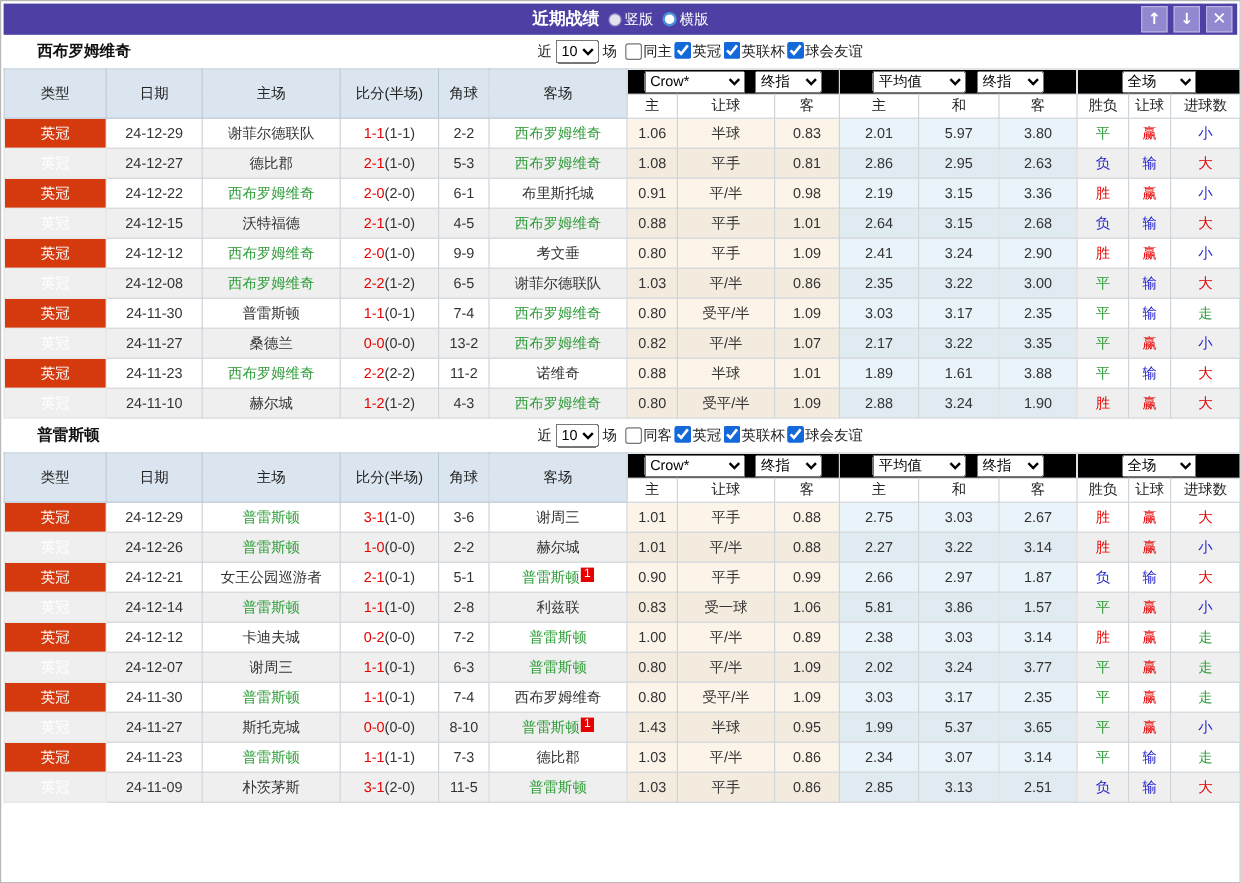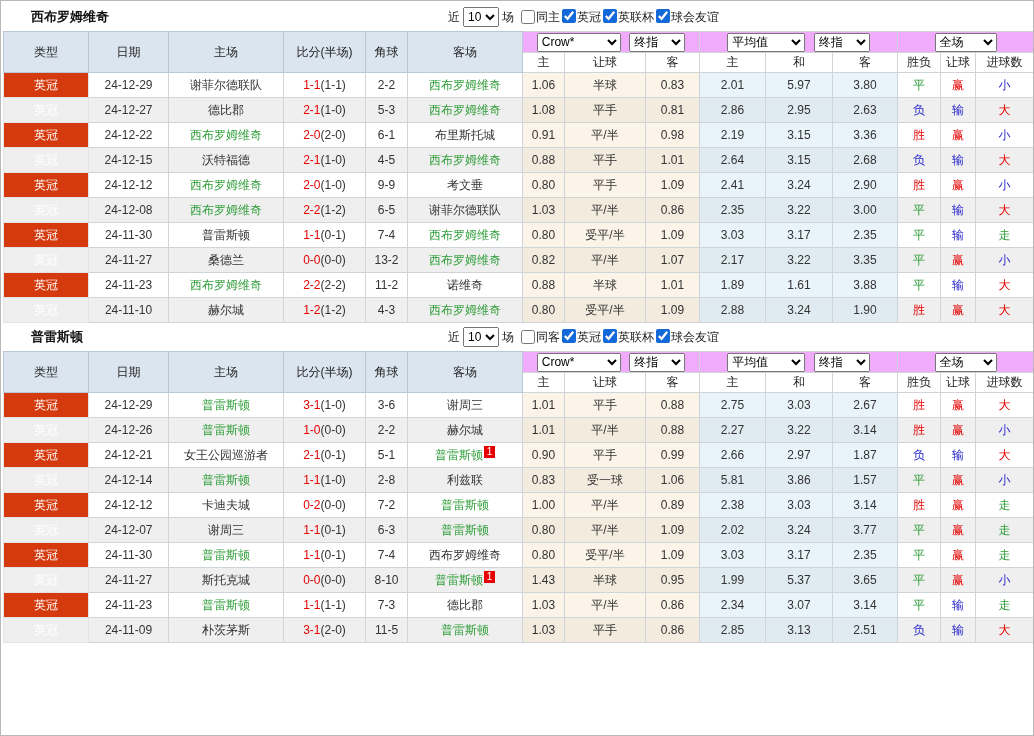--- a/index.html
+++ b/index.html
@@ -43,21 +43,21 @@
   .section-header { height: 28px; display: flex; align-items: center; background: #fff; }
   .team-name { font-weight: bold; font-size: 13px; color: #111; margin-left: 28px; }
   .filters { margin-left: auto; margin-right: 312px; display: flex; align-items: center; font-size: 12px; color: #222; white-space: nowrap; }
   .filters select { height: 20px; font-size: 12px; margin: 0 3px; }
   .filters input[type=checkbox] { width: 14px; height: 14px; margin: 0 1px 0 7px; accent-color: #1469d8; vertical-align: -2px; }
   .filters .lg input[type=checkbox] { margin-left: 2px; }
   
   table { border-collapse: collapse; table-layout: fixed; width: 1030px; }
   th, td { border: 1px solid #cfd4d9; text-align: center; font-weight: normal; overflow: hidden; white-space: nowrap; }
   th.h   { background: #dbe5ef; border-color: #bac7d4; font-size: 12px; color: #222; height: 41px; }
-  th.grp { background: #f0abfc; height: 21px; }
+  th.grp { background: #000000; height: 21px; }
   th.sub { background: #fff; font-size: 12px; color: #222; height: 20px; }
   th.grp select { height: 19px; font-size: 12px; margin: 0 2px; }
   td { height: 25px; font-size: 12px; color: #333; }
   tr.even td { background: #efefef; }
   td.league { background: #d43a0e; color: #fff; border-color: #e4e4e4; }
   td.crow { background: #fcf4e8; }
   tr.even td.crow { background: #f3ebde; }
   td.avg { background: #e9f3fa; }
   tr.even td.avg { background: #e0eaf1; }
   .self { color: #2e9d38; }
@@ -77,20 +77,44 @@
     font-size: 12.5px; color: #111; background: #fff;
     border-bottom: 1px solid #d8d8d8;
   }
   .summary .red { color: #e60000; }
 </style>
 </head>
 <body>
 
 <div class="window">
 
+  <div class="titlebar">
+    <div class="titlebar-center">
+      <span class="win-title">近期战绩</span>
+      <span class="radio-opt">
+        <span class="radio-dot on"></span>
+        <span>竖版</span>
+      </span>
+      <span class="radio-opt">
+        <span class="radio-dot off"></span>
+        <span>横版</span>
+      </span>
+    </div>
+    <div class="tb-btns">
+      <div class="tb-btn">
+          <span>↑</span>
+        </div>
+      <div class="tb-btn">
+          <span>↓</span>
+        </div>
+      <div class="tb-btn close">
+          <span>✕</span>
+        </div>
+    </div>
+  </div>
 
   <div class="section-header">
     <span class="team-name">西布罗姆维奇</span>
     <div class="filters">
       <span>近</span>
       <select><option>10</option></select>
       <span>场</span>
       <input type="checkbox" style="">
       <span>同主</span>
       <span class="lg"><input type="checkbox" checked="" style=""><span>英冠</span></span>

